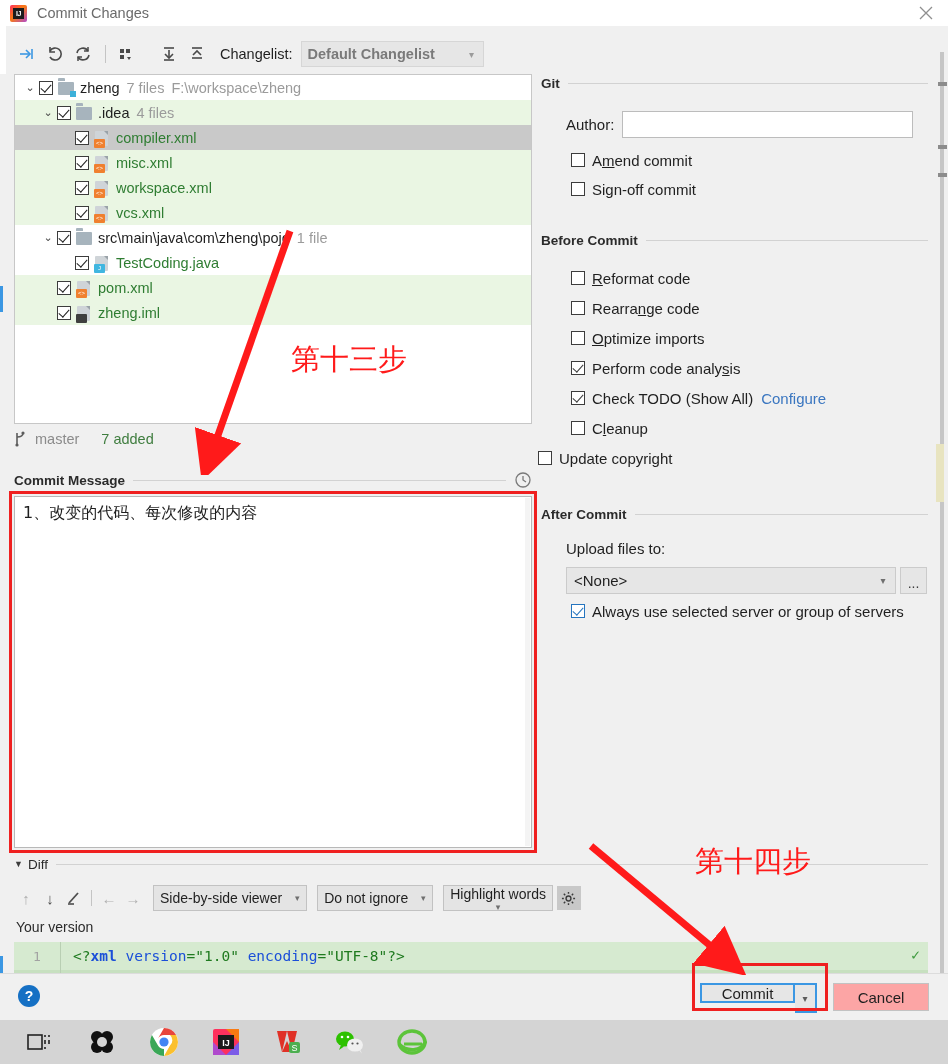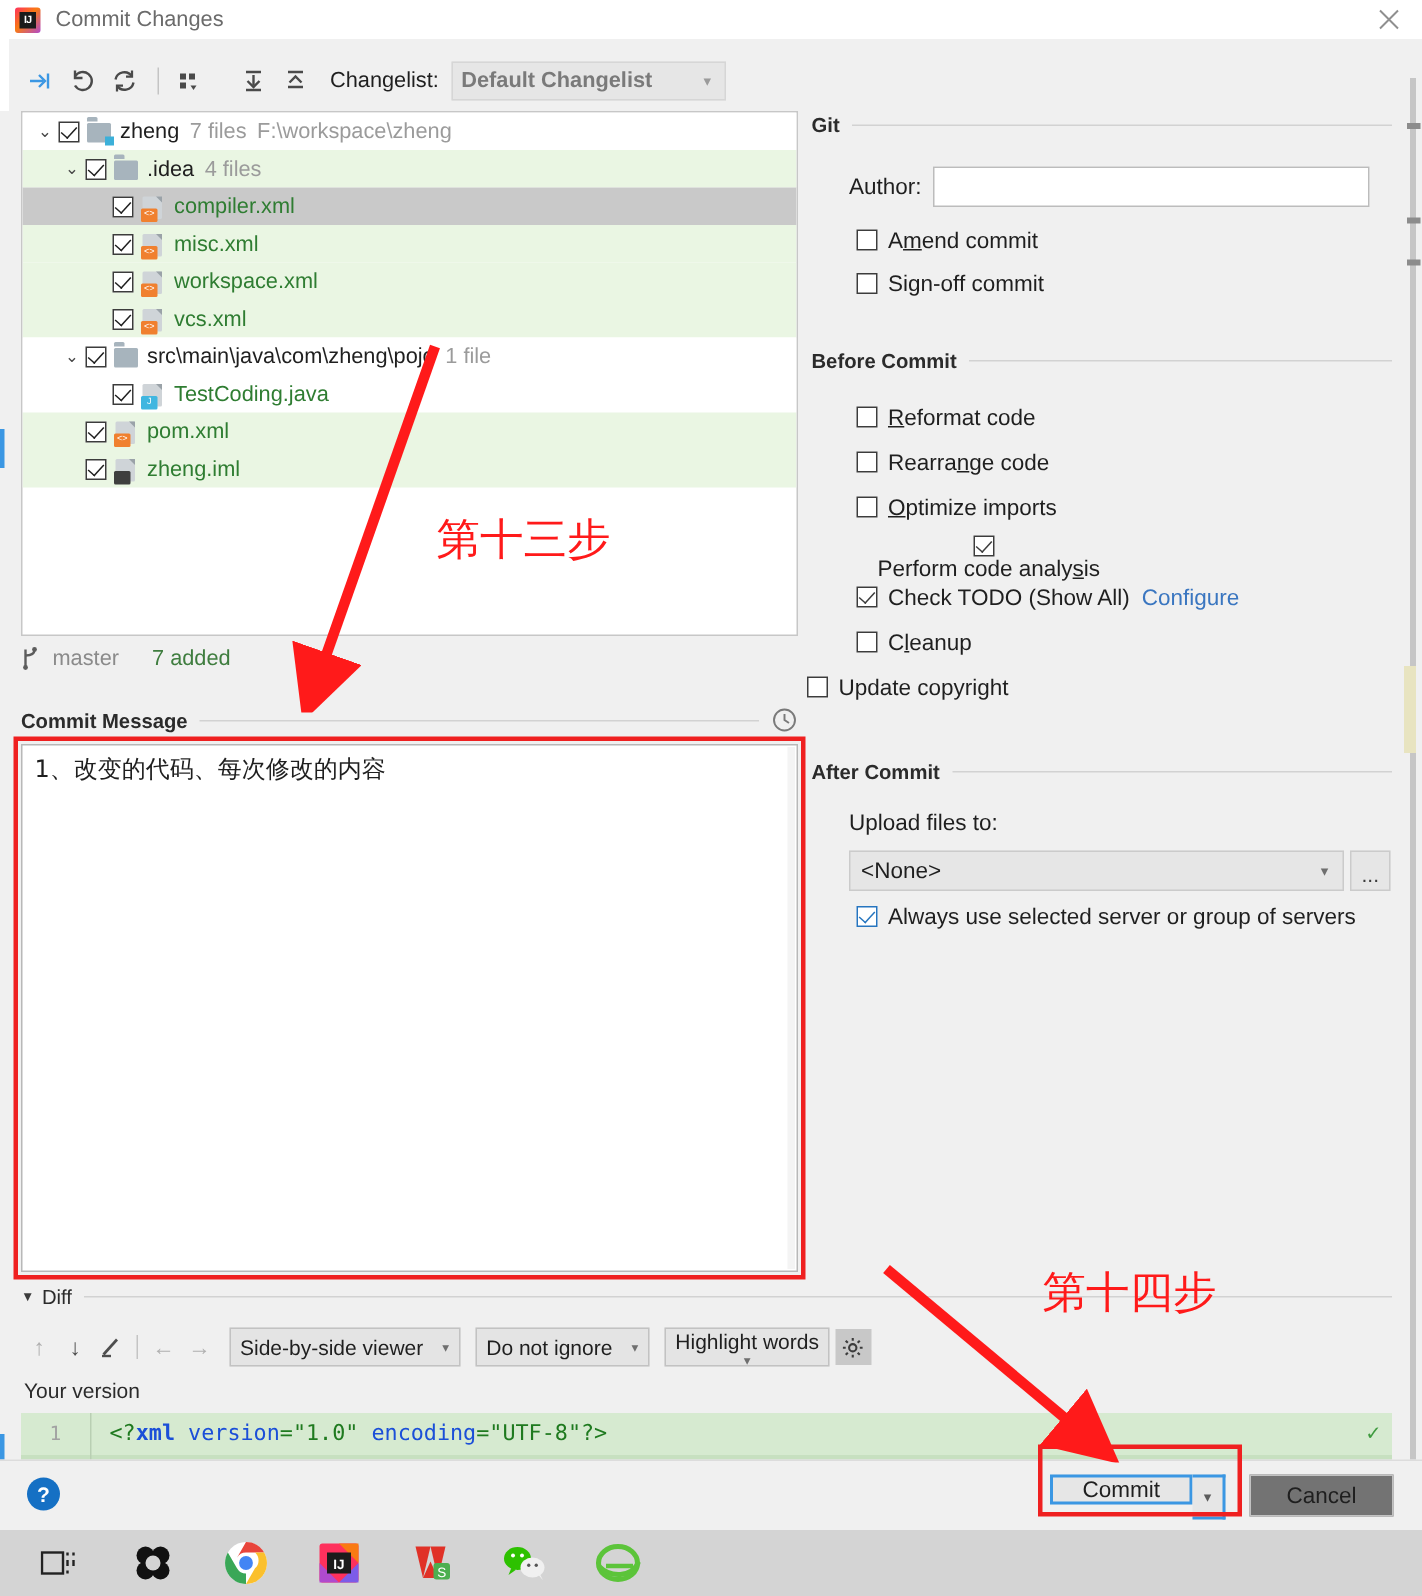--- a/index.html
+++ b/index.html
@@ -328,21 +328,21 @@
     font-size: 15px; color: #1f1f1f;
   }
   #commit-split {
     width: 22px; height: 30px; background: #e6e6e6;
     border: 2px solid #3b97e3; border-left: none; box-sizing: border-box;
     display: flex; align-items: center; justify-content: center;
     font-size: 10px; color: #5c5c5c;
   }
   #cancel-btn {
     position: absolute; left: 833px; top: 9px; width: 96px; height: 28px;
-    background: #737373; border: 1px solid #c2c2c2; box-sizing: border-box;
+    background: #fca5a5; border: 1px solid #c2c2c2; box-sizing: border-box;
     display: flex; align-items: center; justify-content: center;
     font-size: 15px; color: #1f1f1f;
   }
   #commit-redbox {
     position: absolute; left: 692px; top: 963px; width: 136px; height: 48px;
     border: 3px solid #ef2020; box-sizing: border-box; pointer-events: none;
   }
 
   
   #taskbar {
@@ -602,21 +602,21 @@
       <span><span></span><span class="mn">R</span><span>eformat code</span></span>
     </div>
     <div class="cbrow" style="left:571px; top:271px;">
       <span class="box"></span>
       <span><span>Rearra</span><span class="mn">n</span><span>ge code</span></span>
     </div>
     <div class="cbrow" style="left:571px; top:301px;">
       <span class="box"></span>
       <span><span></span><span class="mn">O</span><span>ptimize imports</span></span>
     </div>
-    <div class="cbrow" style="left:585px; top:331px;flex-direction:column;">
+    <div class="cbrow" style="left:571px; top:331px;">
       <span class="box on"></span>
       <span><span>Perform code analy</span><span class="mn">s</span><span>is</span></span>
     </div>
     <div class="cbrow" style="left:571px; top:361px;">
       <span class="box on"></span>
       <span>Check TODO (Show All)</span>
       <span class="link">Configure</span>
     </div>
     <div class="cbrow" style="left:571px; top:391px;">
       <span class="box"></span>

